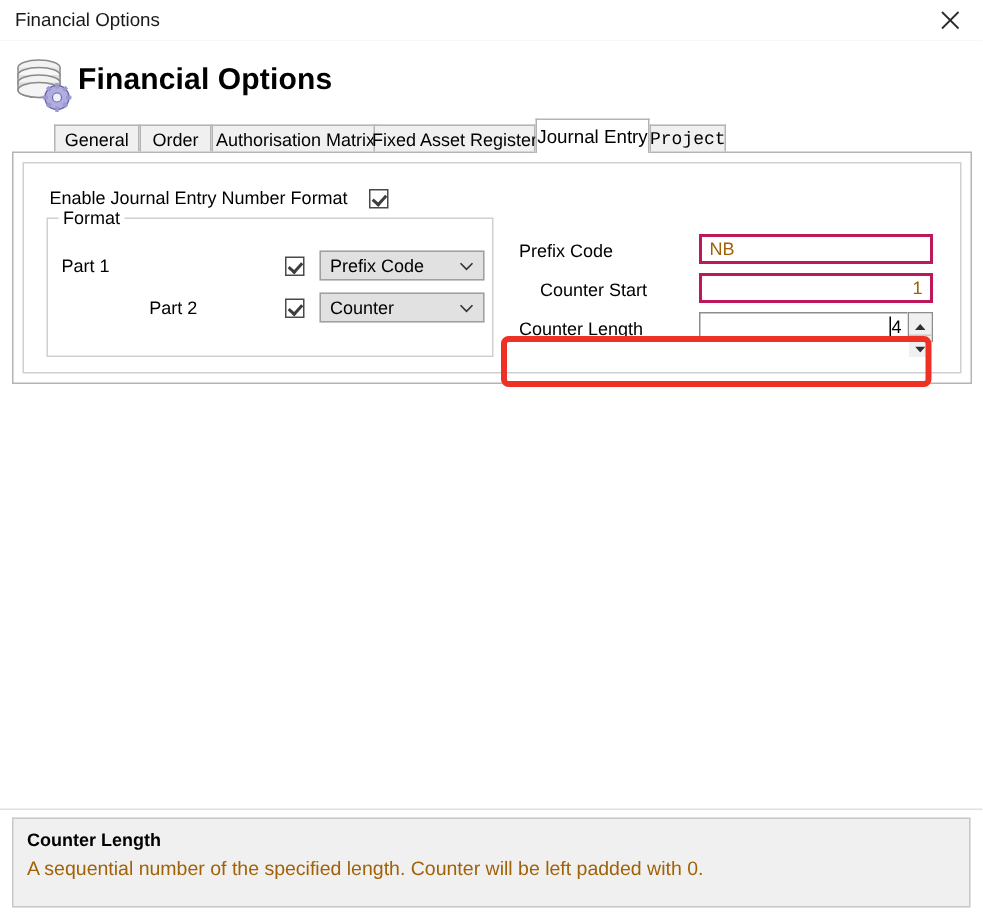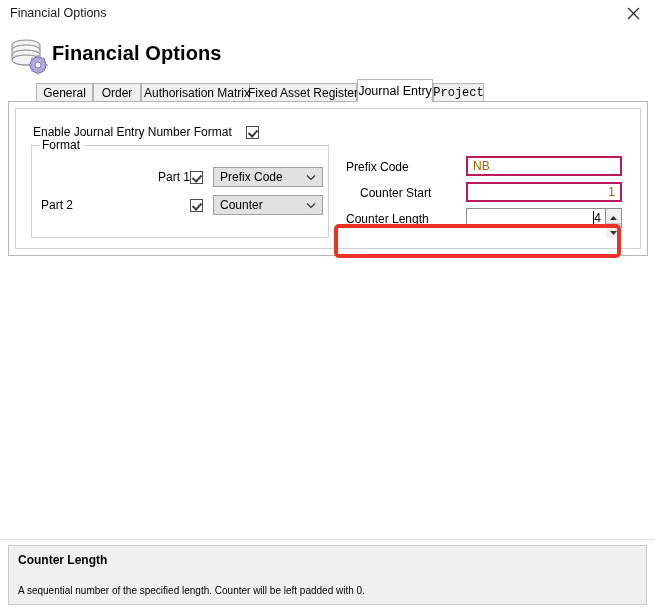--- a/index.html
+++ b/index.html
@@ -352,24 +352,23 @@
     top: 7px;
     font-size: 12px;
     font-weight: bold;
     color: #000;
     white-space: nowrap;
   }
   .help-text {
     position: absolute;
     left: 9px;
     top: 25px;
-    font-size: 10px;
-    color: #000000;
-    white-space: nowrap;
-    margin-top: 14px;
+    font-size: 13px;
+    color: #a16207;
+    white-space: nowrap;
   }
   .divider-line {
     position: absolute;
     left: 0;
     top: 512px;
     width: 655px;
     height: 1px;
     background: #e0e0e0;
   }
 </style>
@@ -446,34 +445,34 @@
     <div class="inner-panel">
 
       <div class="enable-row">
         <span class="enable-label">Enable Journal Entry Number Format</span>
         <span class="checkbox checked" style="margin-left:14px;"></span>
       </div>
 
       <div class="groupbox">
         <div class="groupbox-title">Format</div>
 
-        <div class="part-row" style="top:21px;text-align:right;">
+        <div class="part-row" style="top:21px;">
           <span class="part-label">Part 1</span>
           <span class="checkbox checked part-check"></span>
           <span class="combo">
             <span class="combo-text">Prefix Code</span>
             <span class="combo-arrow">
               <svg width="10" height="7" viewBox="0 0 10 7">
                 <polyline points="1,1.5 5,5.5 9,1.5" fill="none" stroke="#333333" stroke-width="1.1"></polyline>
               </svg>
             </span>
           </span>
         </div>
 
-        <div class="part-row" style="top:49px;">
+        <div class="part-row" style="top:49px;text-align:center;">
           <span class="part-label">Part 2</span>
           <span class="checkbox checked part-check"></span>
           <span class="combo">
             <span class="combo-text">Counter</span>
             <span class="combo-arrow">
               <svg width="10" height="7" viewBox="0 0 10 7">
                 <polyline points="1,1.5 5,5.5 9,1.5" fill="none" stroke="#333333" stroke-width="1.1"></polyline>
               </svg>
             </span>
           </span>

